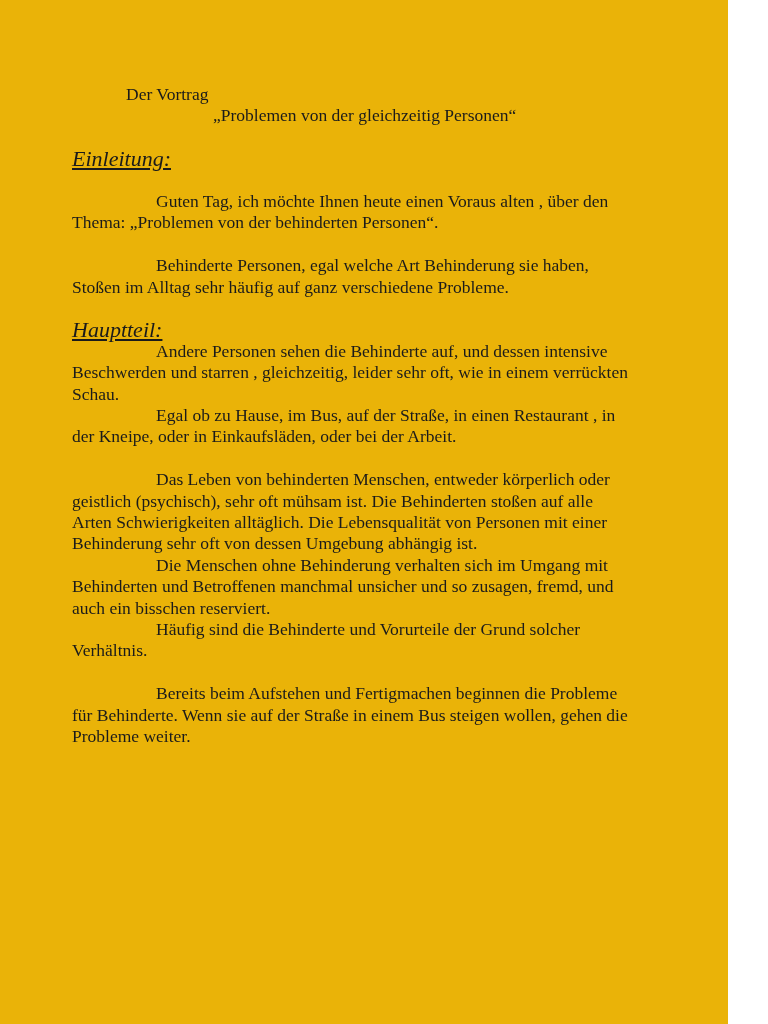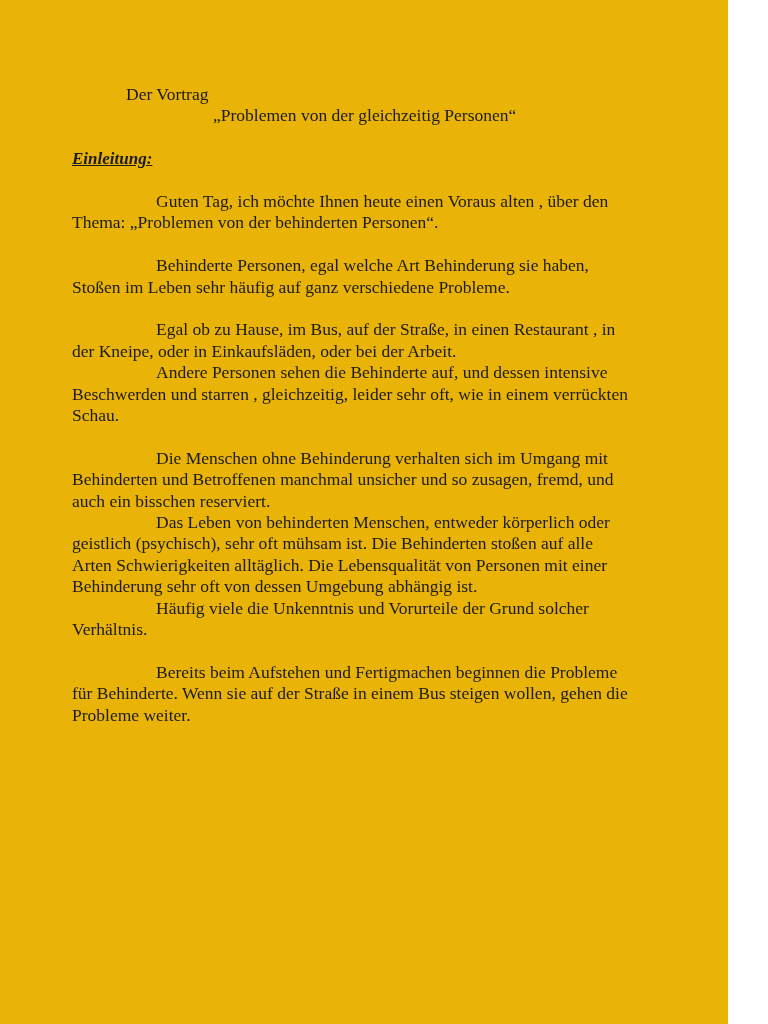--- a/index.html
+++ b/index.html
@@ -25,22 +25,22 @@
     color: #1b1b1b;
   }
   .doc-line {
     white-space: pre;
     margin: 0;
   }
   .title-line1 { text-indent: 54px; }
   .title-line2 { text-indent: 141px; }
   .section-heading {
     font-style: italic;
-    font-weight: bold;
-    font-size: 17px;
+    font-weight: normal;
+    font-size: 22px;
     text-decoration: underline;
     margin: 0;
     white-space: pre;
   }
   .para {
     margin: 0;
     white-space: pre;
     text-indent: 84px;
   }
   .spacer {
@@ -61,44 +61,45 @@
     <div class="section-heading">Einleitung:</div>
 
     <div class="spacer"></div>
 
     <p class="para">Guten Tag, ich möchte Ihnen heute einen Voraus alten , über den
 Thema: „Problemen von der behinderten Personen“.</p>
 
     <div class="spacer"></div>
 
     <p class="para">Behinderte Personen, egal welche Art Behinderung sie haben,
-Stoßen im Leben sehr häufig auf ganz verschiedene Probleme.</p>
+Stoßen im Alltag sehr häufig auf ganz verschiedene Probleme.</p>
 
     <div class="spacer"></div>
 
-
-    <p class="para">Egal ob zu Hause, im Bus, auf der Straße, in einen Restaurant , in
-der Kneipe, oder in Einkaufsläden, oder bei der Arbeit.</p>
+    <div class="section-heading">Hauptteil:</div>
 
     <p class="para">Andere Personen sehen die Behinderte auf, und dessen intensive
 Beschwerden und starren , gleichzeitig, leider sehr oft, wie in einem verrückten
 Schau.</p>
 
+    <p class="para">Egal ob zu Hause, im Bus, auf der Straße, in einen Restaurant , in
+der Kneipe, oder in Einkaufsläden, oder bei der Arbeit.</p>
+
     <div class="spacer"></div>
-
-    <p class="para">Die Menschen ohne Behinderung verhalten sich im Umgang mit
-Behinderten und Betroffenen manchmal unsicher und so zusagen, fremd, und
-auch ein bisschen reserviert.</p>
 
     <p class="para">Das Leben von behinderten Menschen, entweder körperlich oder
 geistlich (psychisch), sehr oft mühsam ist. Die Behinderten stoßen auf alle
 Arten Schwierigkeiten alltäglich. Die Lebensqualität von Personen mit einer
 Behinderung sehr oft von dessen Umgebung abhängig ist.</p>
 
-    <p class="para">Häufig viele die Unkenntnis und Vorurteile der Grund solcher
+    <p class="para">Die Menschen ohne Behinderung verhalten sich im Umgang mit
+Behinderten und Betroffenen manchmal unsicher und so zusagen, fremd, und
+auch ein bisschen reserviert.</p>
+
+    <p class="para">Häufig sind die Behinderte und Vorurteile der Grund solcher
 Verhältnis.</p>
 
     <div class="spacer"></div>
 
 
     <p class="para">Bereits beim Aufstehen und Fertigmachen beginnen die Probleme
 für Behinderte. Wenn sie auf der Straße in einem Bus steigen wollen, gehen die
 Probleme weiter.</p>
 
     <div class="spacer"></div>

